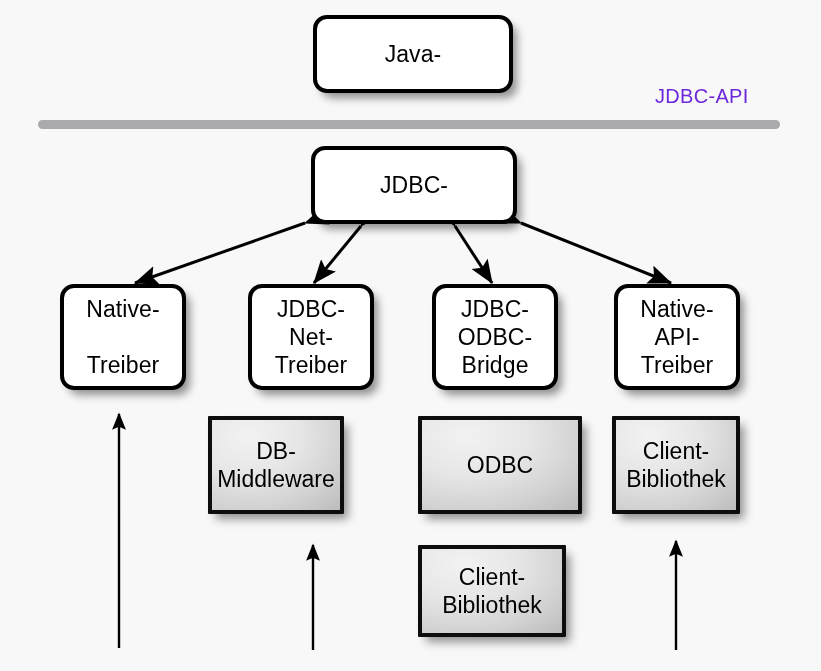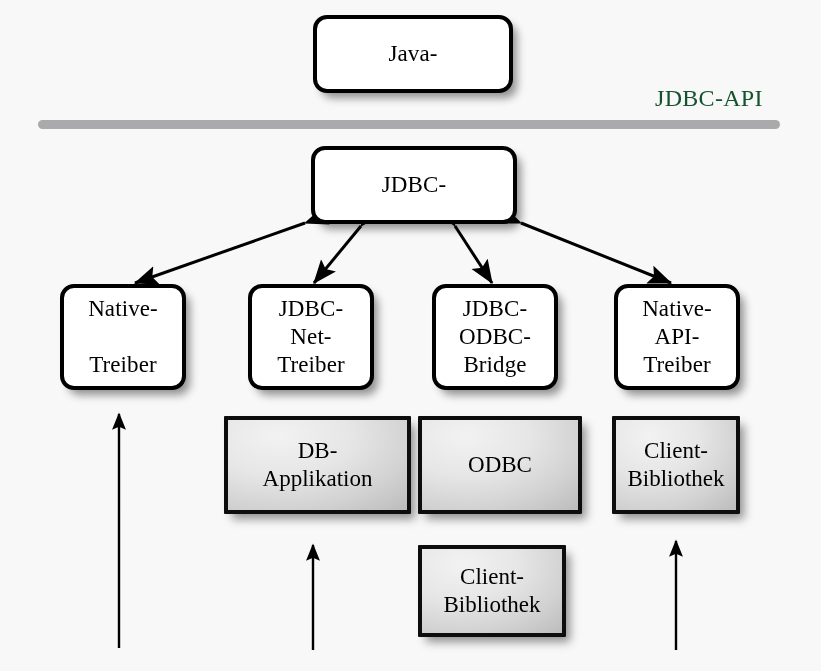--- a/index.html
+++ b/index.html
@@ -6,21 +6,21 @@
     margin: 0;
     padding: 0;
     background: #f8f8f8;
   }
   #canvas {
     position: relative;
     width: 821px;
     height: 671px;
     background: #f8f8f8;
     overflow: hidden;
-    font-family: Liberation Serif, serif;
+    font-family: Liberation Sans, sans-serif;
     border-radius: 15px;
   }
 
   
   .node {
     position: absolute;
     box-sizing: border-box;
     background: #ffffff;
     border: 4px solid #000000;
     border-radius: 14px;
@@ -60,22 +60,22 @@
 
   
   .apiline {
     position: absolute;
     background: #aaaaad;
     border-radius: 5px;
     z-index: 2;
   }
   .apilabel {
     position: absolute;
-    color: #14532d;
-    font-size: 24px;
+    color: #6d28d9;
+    font-size: 20px;
     letter-spacing: 0.3px;
     white-space: nowrap;
     z-index: 3;
   }
 
   
   #edges {
     position: absolute;
     left: 0; top: 0;
     width: 821px; height: 671px;
@@ -133,22 +133,22 @@
   </div>
 
   <div class="node" style="left:432px; top:284px; width:126px; height:106px;">
     <span class="lbl"><span>JDBC-</span><br><span>ODBC-</span><br><span>Bridge</span></span>
   </div>
 
   <div class="node" style="left:614px; top:284px; width:126px; height:106px;">
     <span class="lbl"><span>Native-</span><br><span>API-</span><br><span>Treiber</span></span>
   </div>
 
-  <div class="gbox" style="left:224px; top:416px; width:187px; height:98px;">
-    <span class="lbl"><span>DB-</span><br><span>Applikation</span></span>
+  <div class="gbox" style="left:208px; top:416px; width:136px; height:98px;">
+    <span class="lbl"><span>DB-</span><br><span>Middleware</span></span>
   </div>
 
   <div class="gbox" style="left:418px; top:416px; width:164px; height:98px;">
     <span class="lbl"><span>ODBC</span></span>
   </div>
 
   <div class="gbox" style="left:612px; top:416px; width:128px; height:98px;">
     <span class="lbl"><span>Client-</span><br><span>Bibliothek</span></span>
   </div>
 

